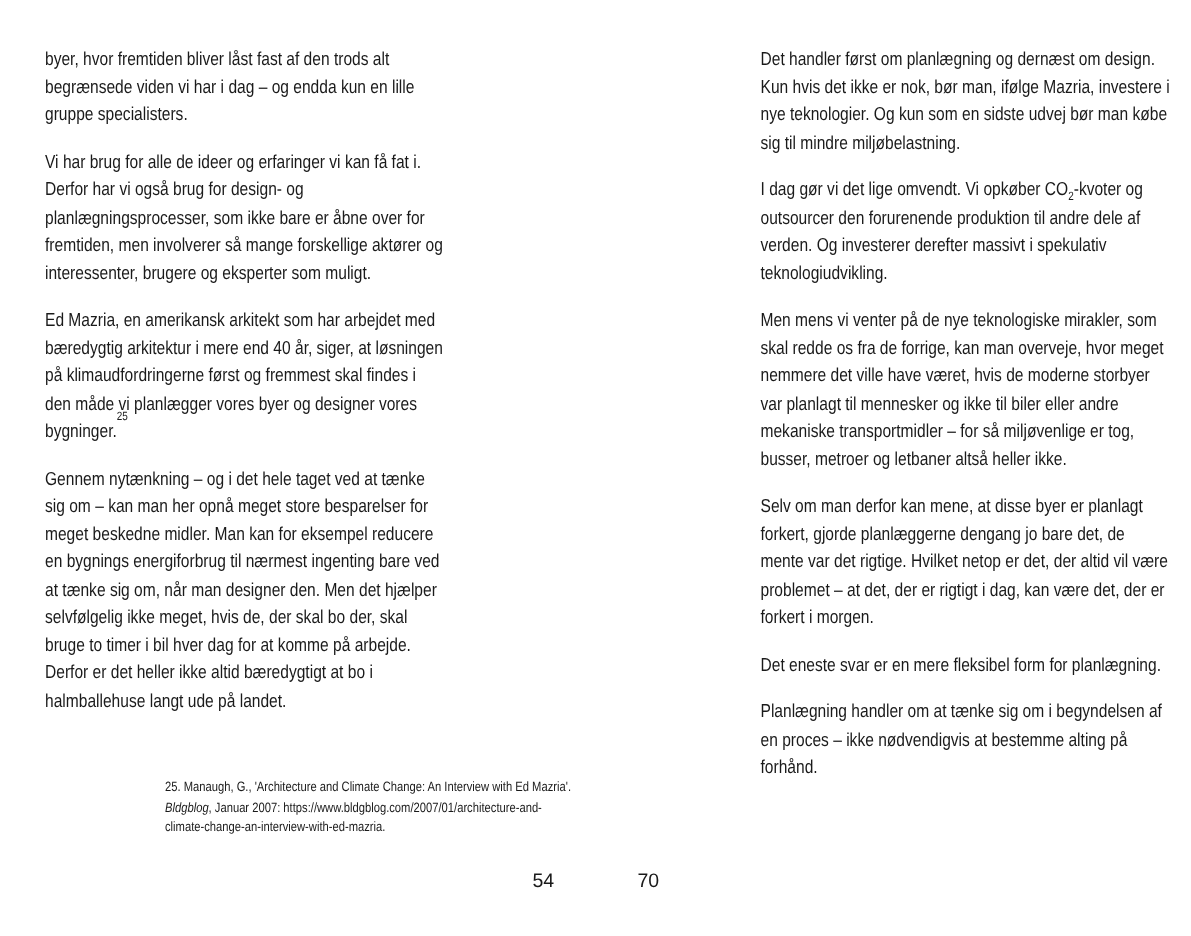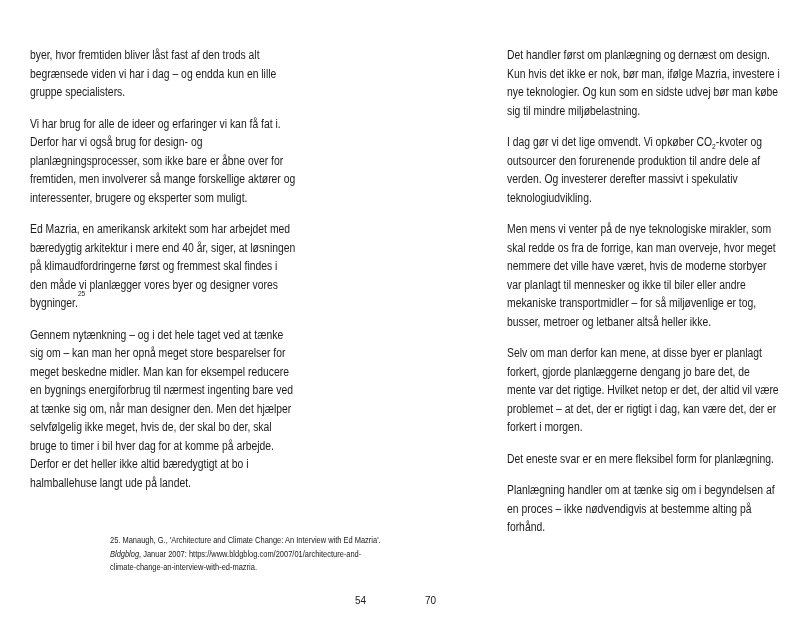--- a/index.html
+++ b/index.html
@@ -13,21 +13,21 @@
     overflow: hidden;
   }
   .spread {
     position: relative;
     width: 794px;
     height: 624px;
     background: #ffffff;
   }
   .page {
     position: absolute;
-    top: 16px;
+    top: 0;
     width: 397px;
     height: 456px;
   }
   #page-left  { left: 0; }
   #page-right { left: 397px; }
 
   .text-col {
     position: absolute;
     top: 30px;
     font-size: 12.5px;
@@ -66,21 +66,21 @@
     line-height: 13.5px;
     transform: scaleX(0.83);
     transform-origin: 0 0;
     overflow-wrap: break-word;
   }
   .footnote i { font-style: italic; }
 
   .page-num {
     position: absolute;
     top: 579px;
-    font-size: 10px;
+    font-size: 13px;
     color: #1a1a1a;
   }
   #pn-left  { left: 355px; }
   #pn-right { left: 28px; } 
 </style>
 </head>
 <body>
 
 <div class="spread">
 

